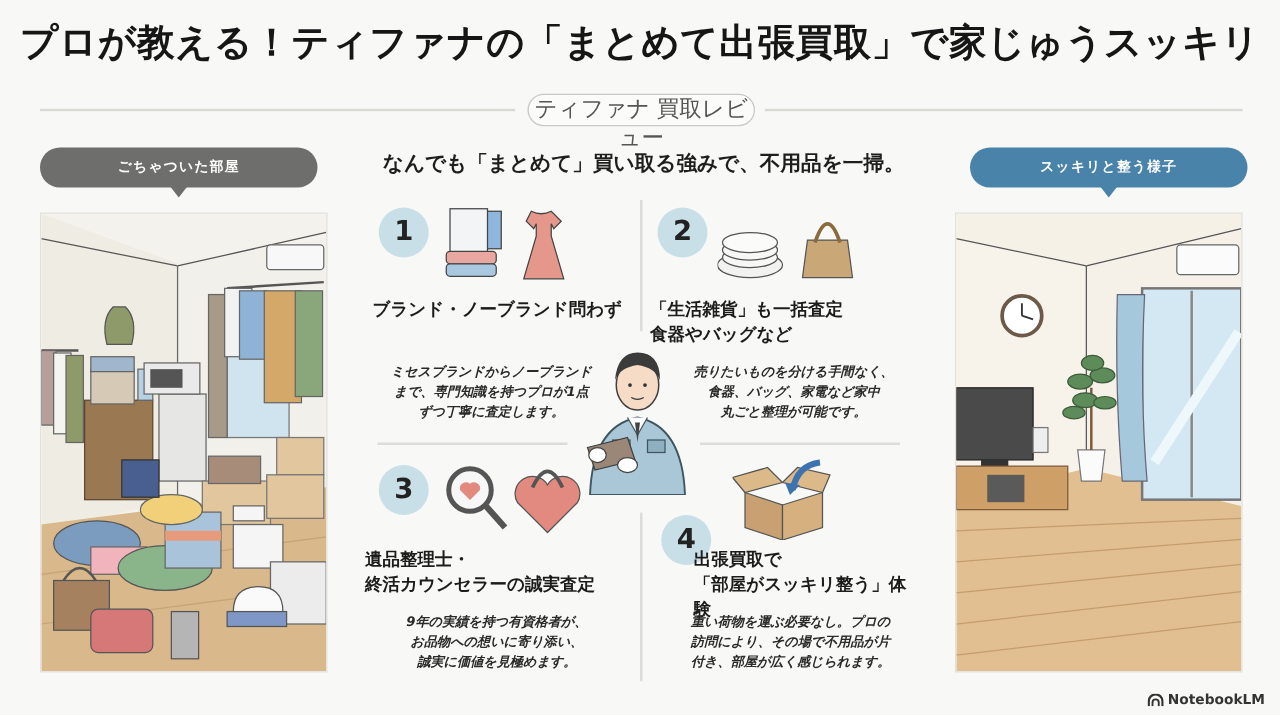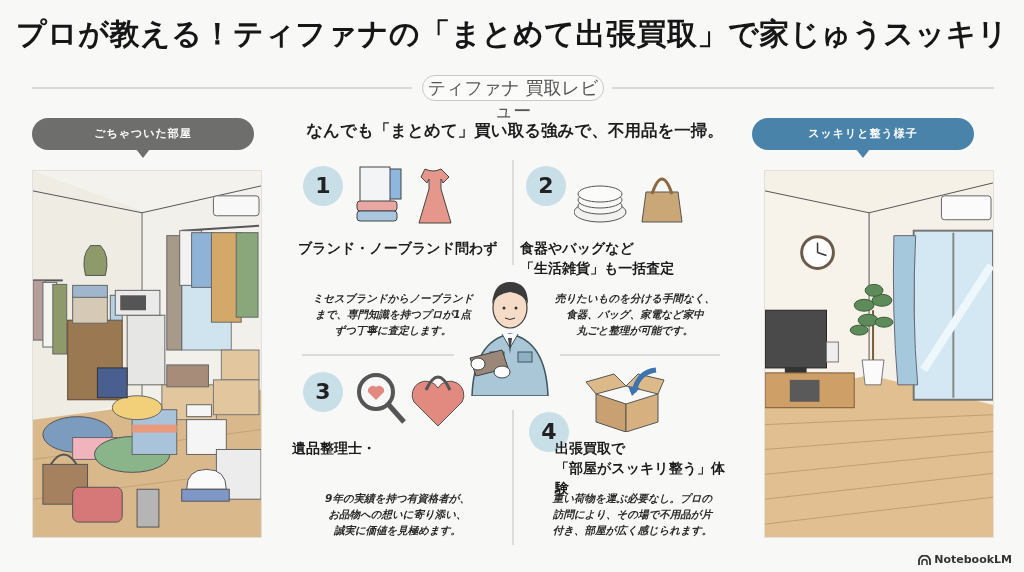--- a/index.html
+++ b/index.html
@@ -28,21 +28,21 @@
       color: #fff; font-size: 11px; font-weight: bold; text-align: center;
       line-height: 32px; letter-spacing: 1px;
     }
     .bubble::after {
       content: ""; position: absolute; left: 50%; bottom: -8px; margin-left: -7px;
       border-left: 7px solid transparent; border-right: 7px solid transparent;
       border-top: 9px solid currentColor;
     }
     .bubble.messy { left: 32px; width: 222px; background: #6e6e6c; }
     .bubble.messy::after { border-top-color: #6e6e6c; }
-    .bubble.clean { left: 752px; width: 222px; background: #4a83a9; }
+    .bubble.clean { left: 776px; width: 222px; background: #4a83a9; }
     .bubble.clean::after { border-top-color: #4a83a9; }
 
     .scene {
       position: absolute; top: 170px; width: 230px; height: 368px;
       overflow: hidden; border: 1px solid #e2e0dc;
     }
     .scene.messy { left: 32px; }
     .scene.clean { left: 764px; }
     .scene svg { width: 100%; height: 100%; display: block; }
 
@@ -211,41 +211,42 @@
   <div class="num" style="left:526px;top:166px;">2</div>
   <svg class="icon" style="left:574px;top:172px;" width="112" height="55" viewBox="0 0 112 55">
     <ellipse cx="26" cy="40" rx="26" ry="10" fill="#f2f2f0" stroke="#555"></ellipse>
     <ellipse cx="26" cy="34" rx="22" ry="8" fill="#f7f7f5" stroke="#555"></ellipse>
     <ellipse cx="26" cy="28" rx="22" ry="8" fill="#f7f7f5" stroke="#555"></ellipse>
     <ellipse cx="26" cy="22" rx="22" ry="8" fill="#fbfbfa" stroke="#555"></ellipse>
     <path d="M68,50 l4,-30 h32 l4,30z" fill="#c9a777" stroke="#555"></path>
     <path d="M78,22 q10,-30 20,0" fill="none" stroke="#8a6a3e" stroke-width="3"></path>
   </svg>
   <div class="card-title" style="left:520px;top:238px;width:225px;">
+    <div>「生活雑貨」も一括査定</div>
     <div>食器やバッグなど</div>
-    <div>「生活雑貨」も一括査定</div>
   </div>
   <div class="card-body" style="left:535px;top:290px;width:200px;">
     <div>売りたいものを分ける手間なく、</div>
     <div>食器、バッグ、家電など家中</div>
     <div>丸ごと整理が可能です。</div>
   </div>
 </div>
 
 <div>
   <div class="num" style="left:303px;top:372px;">3</div>
   <svg class="icon" style="left:356px;top:370px;" width="110" height="60" viewBox="0 0 110 60">
     <circle cx="20" cy="22" r="17" fill="#f7f7f7" stroke="#555" stroke-width="4"></circle>
     <path d="M20,30 l-8,-8 a5,5 0 0 1 8,-5 a5,5 0 0 1 8,5z" fill="#e28a80"></path>
     <line x1="32" y1="34" x2="48" y2="52" stroke="#555" stroke-width="5"></line>
     <path d="M82,56 l-24,-24 a12,12 0 0 1 24,-14 a12,12 0 0 1 24,14z" fill="#e28a80" stroke="#555"></path>
     <path d="M70,20 q12,-26 24,0" fill="none" stroke="#555" stroke-width="3"></path>
   </svg>
   <div class="card-title" style="left:292px;top:438px;width:220px;">
     <div>遺品整理士・</div>
+    <div>終活カウンセラーの誠実査定</div>
   </div>
   <div class="card-body" style="left:300px;top:490px;width:195px;">
     <div>9年の実績を持つ有資格者が、</div>
     <div>お品物への想いに寄り添い、</div>
     <div>誠実に価値を見極めます。</div>
   </div>
 </div>
 
 <div>
   <div class="num" style="left:529px;top:412px;">4</div>

